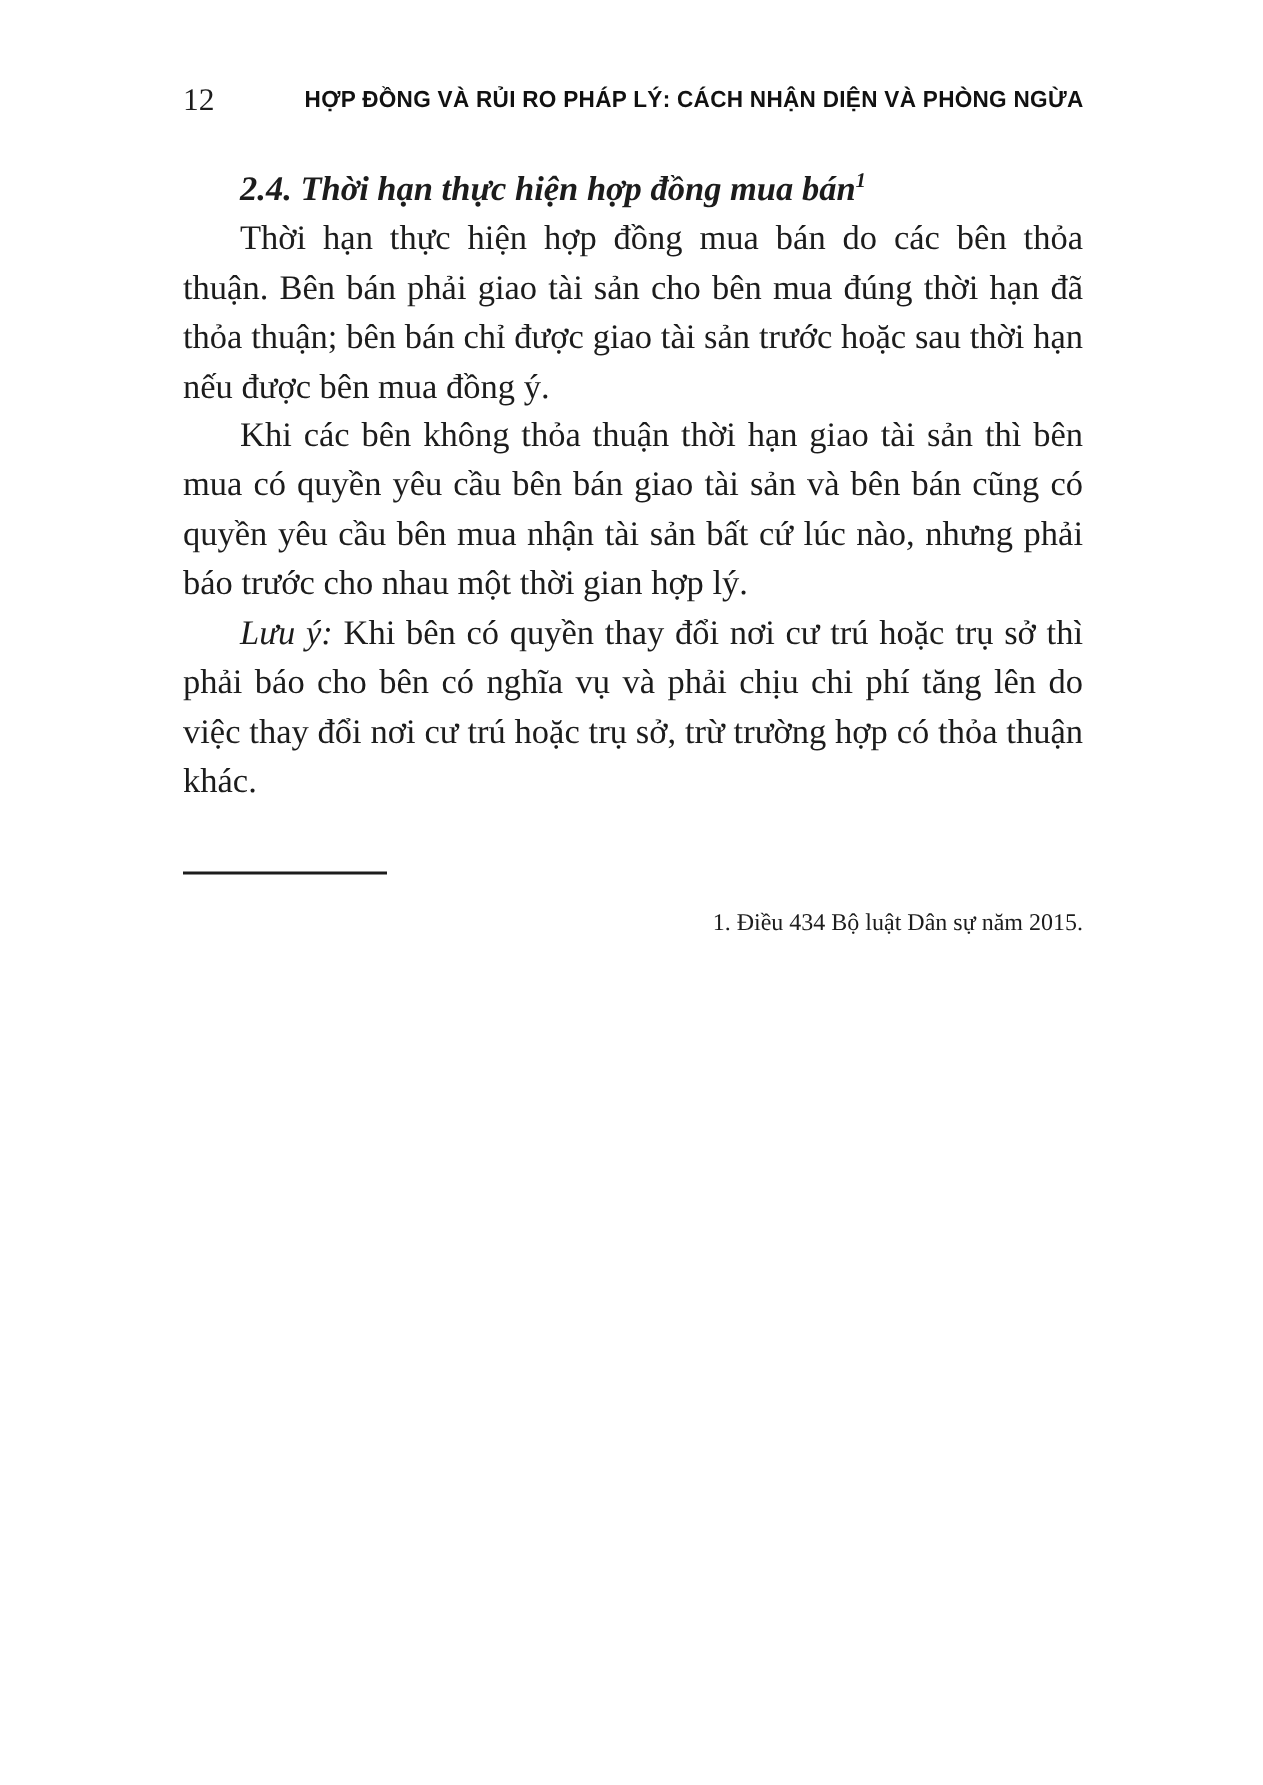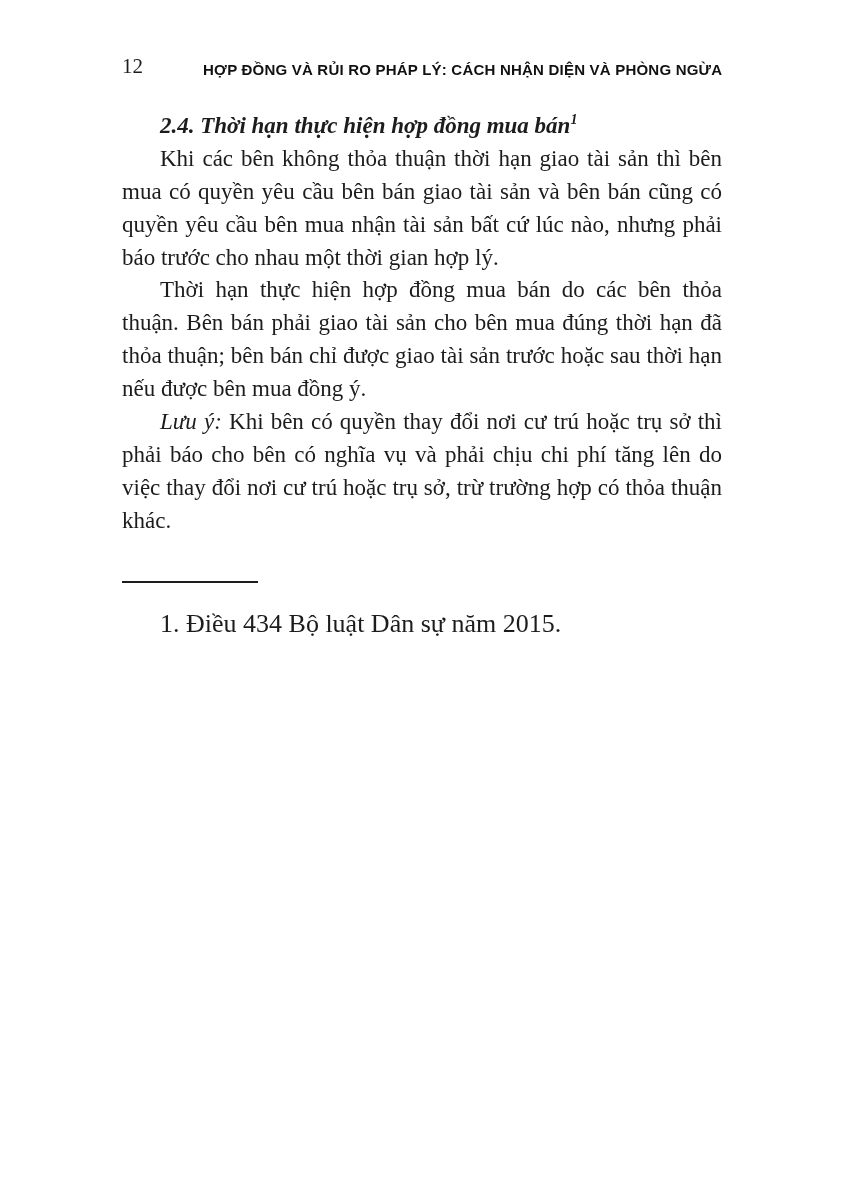--- a/index.html
+++ b/index.html
@@ -13,21 +13,21 @@
     height: 1190px;
     background: #ffffff;
     box-sizing: border-box;
     padding: 54px 120px 0 122px;
     color: #1c1c1c;
     font-family: "Liberation Serif", serif;
     overflow: hidden;
   }
   .running-header {
     display: flex;
-    align-items: flex-end;
+    align-items: center;
   }
   .page-number {
     font-family: "Liberation Serif", serif;
     font-size: 21px;
     font-weight: normal;
     color: #1c1c1c;
   }
   .header-title {
     margin-left: auto;
     font-family: "Liberation Sans", sans-serif;
@@ -69,42 +69,42 @@
   .footnote-block {
     margin-top: 44px;
   }
   .fn-rule {
     width: 136px;
     border-top: 2.5px solid #1c1c1c;
     margin-bottom: 20px;
   }
   .footnote {
     margin: 0;
-    font-size: 26px;
+    font-size: 16px;
     line-height: 1.6;
     text-indent: 38px;
-    text-align: left;
+    text-align: right;
   }
 </style>
 </head>
 <body>
 
 <div class="page">
 
   <div class="running-header">
     <span class="page-number">12</span>
     <span class="header-title">HỢP ĐỒNG VÀ RỦI RO PHÁP LÝ: CÁCH NHẬN DIỆN VÀ PHÒNG NGỪA</span>
   </div>
 
   <div class="content">
 
     <h3 class="heading"><span>2.4. Thời hạn thực hiện hợp đồng mua bán</span><sup class="fn-ref">1</sup></h3>
 
+    <p class="para">Thời hạn thực hiện hợp đồng mua bán do các bên thỏa thuận. Bên bán phải giao tài sản cho bên mua đúng thời hạn đã thỏa thuận; bên bán chỉ được giao tài sản trước hoặc sau thời hạn nếu được bên mua đồng ý.</p>
     <p class="para">Khi các bên không thỏa thuận thời hạn giao tài sản thì bên mua có quyền yêu cầu bên bán giao tài sản và bên bán cũng có quyền yêu cầu bên mua nhận tài sản bất cứ lúc nào, nhưng phải báo trước cho nhau một thời gian hợp lý.</p>
-    <p class="para">Thời hạn thực hiện hợp đồng mua bán do các bên thỏa thuận. Bên bán phải giao tài sản cho bên mua đúng thời hạn đã thỏa thuận; bên bán chỉ được giao tài sản trước hoặc sau thời hạn nếu được bên mua đồng ý.</p>
 
 
 
     <p class="para"><i class="lead">Lưu ý:</i> <span>Khi bên có quyền thay đổi nơi cư trú hoặc trụ sở thì phải báo cho bên có nghĩa vụ và phải chịu chi phí tăng lên do việc thay đổi nơi cư trú hoặc trụ sở, trừ trường hợp có thỏa thuận khác.</span></p>
 
     <div class="footnote-block">
       <div class="fn-rule"></div>
       <p class="footnote">1. Điều 434 Bộ luật Dân sự năm 2015.</p>
     </div>
 

